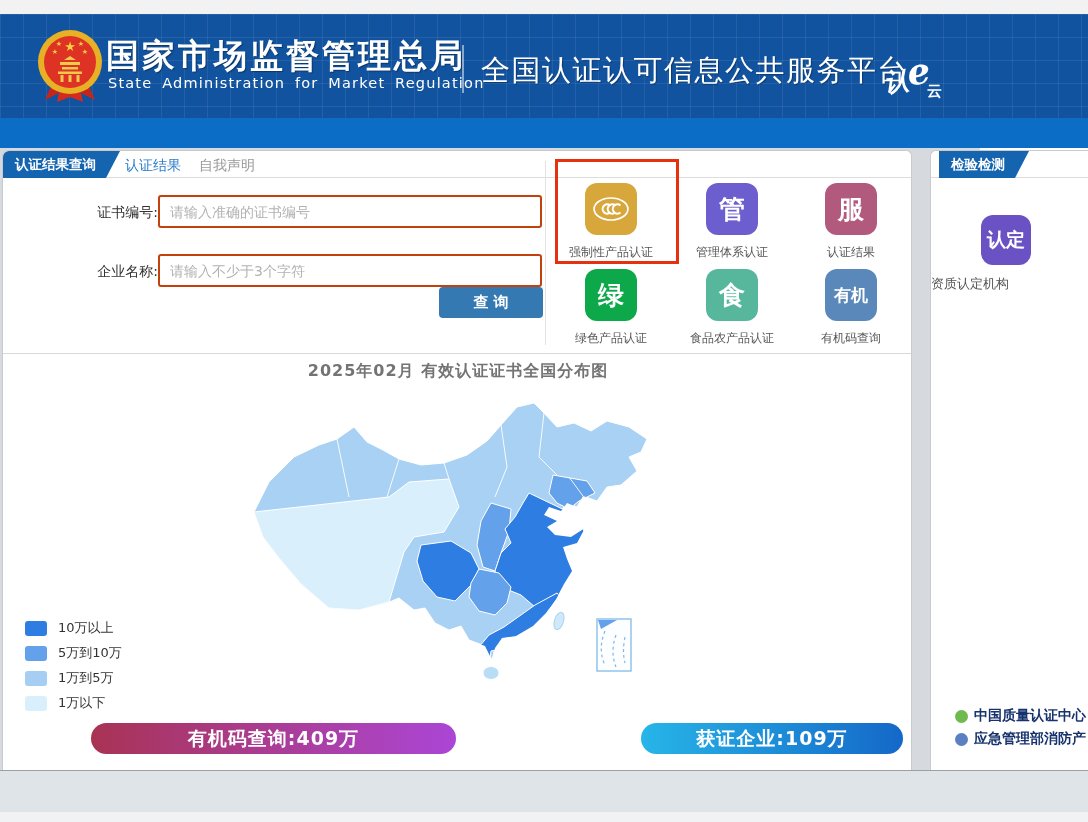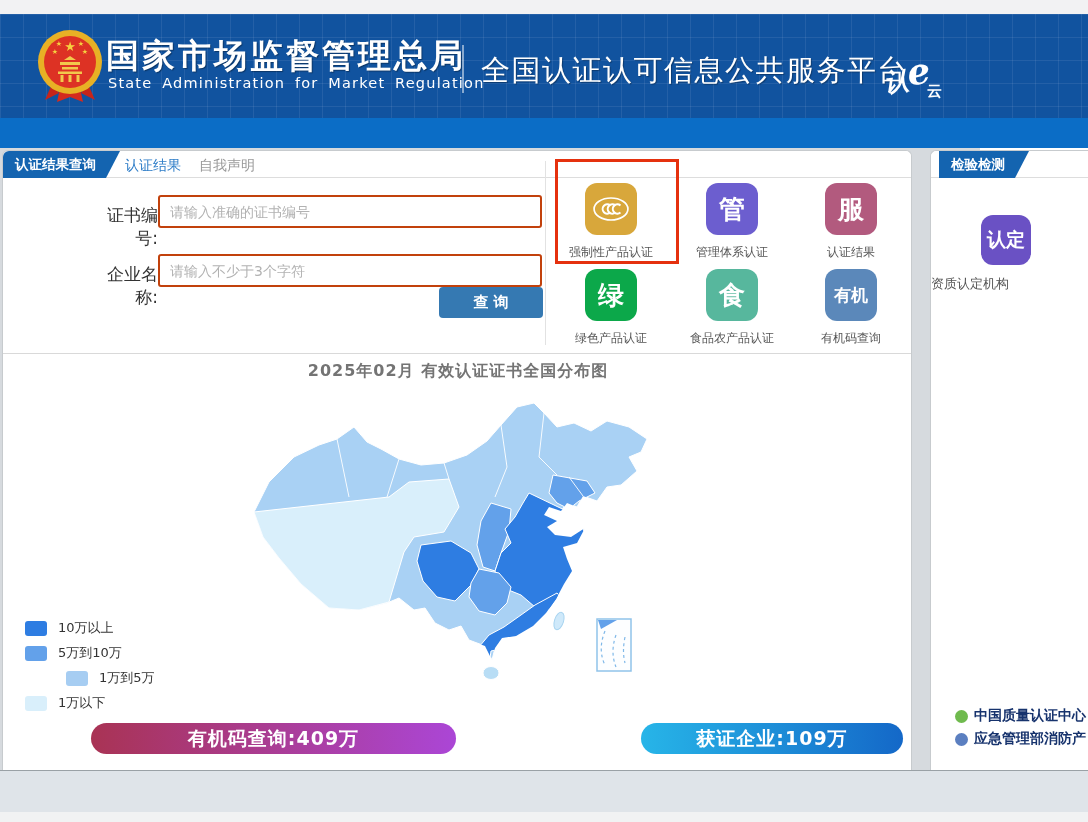--- a/index.html
+++ b/index.html
@@ -44,21 +44,21 @@
   
   .tab-row { position:absolute; left:0; top:0; width:100%; height:27px; border-bottom:1px solid #ddd; background:#fff; border-radius:6px 6px 0 0; }
   .blue-tab { position:absolute; left:0; top:0; height:27px; background:#1464b0; color:#fff;
               font-size:13.5px; font-weight:bold; line-height:27px; padding:0 24px 0 12px;
               clip-path:polygon(0 0,100% 0,calc(100% - 14px) 100%,0 100%); border-radius:6px 0 0 0; }
   .tab-link { position:absolute; top:6px; font-size:14px; cursor:pointer; }
   #tab-link-0 { left:122px; color:#2e7dc8; }
   #tab-link-1 { left:196px; color:#999; }
 
   
-  .form-label { position:absolute; width:68px; text-align:right; font-size:17px; color:#333; }
+  .form-label { position:absolute; width:68px; text-align:right; font-size:14px; color:#333; }
   .form-input { position:absolute; left:155px; width:384px; height:33px; border:2px solid #c2410c;
                 border-radius:3px; font-size:14px; color:#333; padding:0 10px;
                 font-family:"DejaVu Sans","Liberation Sans",sans-serif; }
   .form-input::placeholder { color:#b2b2b2; }
   #cert-label { left:87px; top:53px; } #cert-input { top:44px; }
   #company-label { left:87px; top:112px; } #company-input { top:103px; }
   #search-button { left:436px; top:136px; width:104px; height:31px; background:#3579b2; color:#fff;
                    border:none; border-radius:4px; font-size:15px; font-weight:bold; cursor:pointer;
                    font-family:"DejaVu Sans","Liberation Sans",sans-serif; }
   #form-divider { left:542px; top:10px; width:1px; height:184px; background:#e2e2e2; }
@@ -81,21 +81,21 @@
                color:#fff; display:flex; align-items:center; justify-content:center;
                font-size:19px; font-weight:bold; cursor:pointer; }
   #insp-label { position:absolute; left:0px; top:124px; width:150px; font-size:13px; color:#555; }
 
   
   #map-title { left:0; top:210px; width:910px; text-align:center; font-size:16px; font-weight:bold; color:#747474; letter-spacing:1px; }
   #map-svg { left:236px; top:246px; }
   .legend-item { position:absolute; left:22px; display:flex; align-items:center; }
   .legend-swatch { width:22px; height:15px; border-radius:3px; margin-right:11px; }
   .legend-label { font-size:13px; color:#333; }
-  #legend-0 { top:468px; } #legend-1 { top:493px; } #legend-2 { top:518px;margin-left:41px; } #legend-3 { top:543px; }
+  #legend-0 { top:468px; } #legend-1 { top:493px; } #legend-2 { top:518px; } #legend-3 { top:543px; }
 
   .stat-pill { position:absolute; top:572px; height:31px; border-radius:16px; color:#fff;
                font-size:19px; font-weight:bold; text-align:center; line-height:31px; letter-spacing:1px; }
   #stat-0 { left:88px; width:365px; }
   #stat-1 { left:638px; width:262px; }
 
   .org-item { position:absolute; left:24px; display:flex; align-items:center; white-space:nowrap; }
   .org-dot { width:13px; height:13px; border-radius:50%; margin-right:6px; flex:none; }
   .org-label { font-size:14px; font-weight:bold; color:#17336d; }
   #org-0 { top:556px; } #org-1 { top:579px; }

